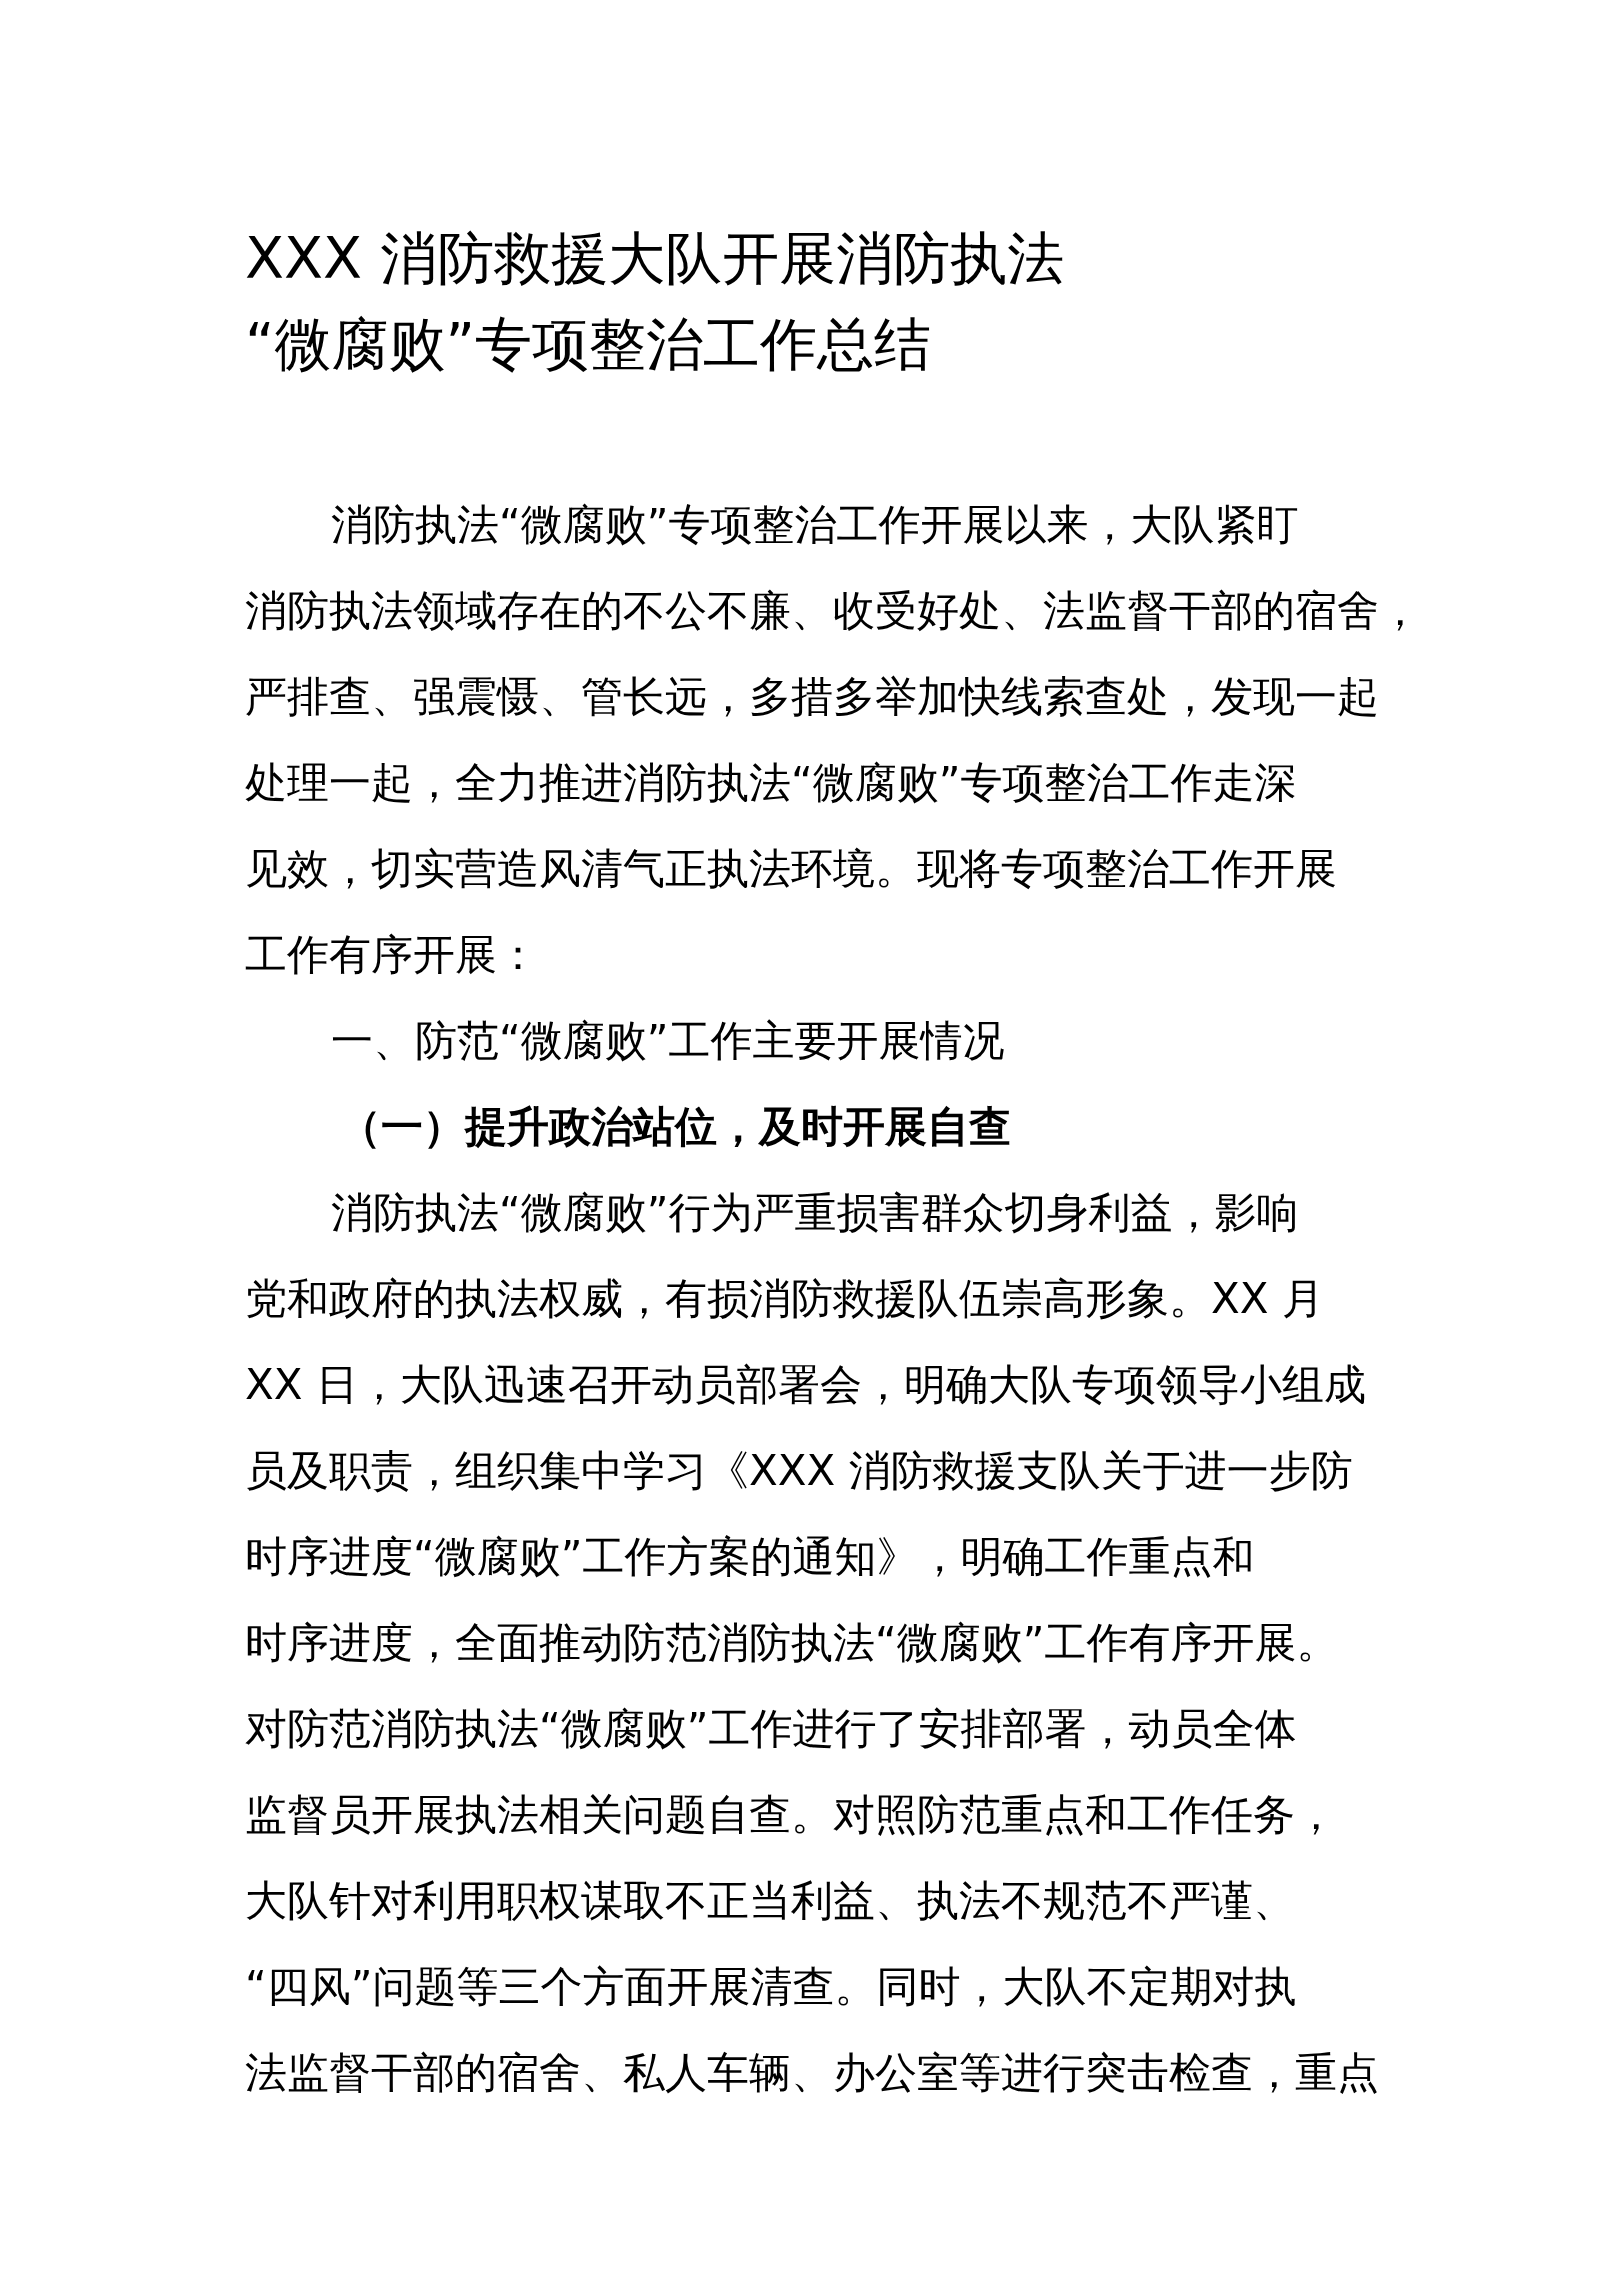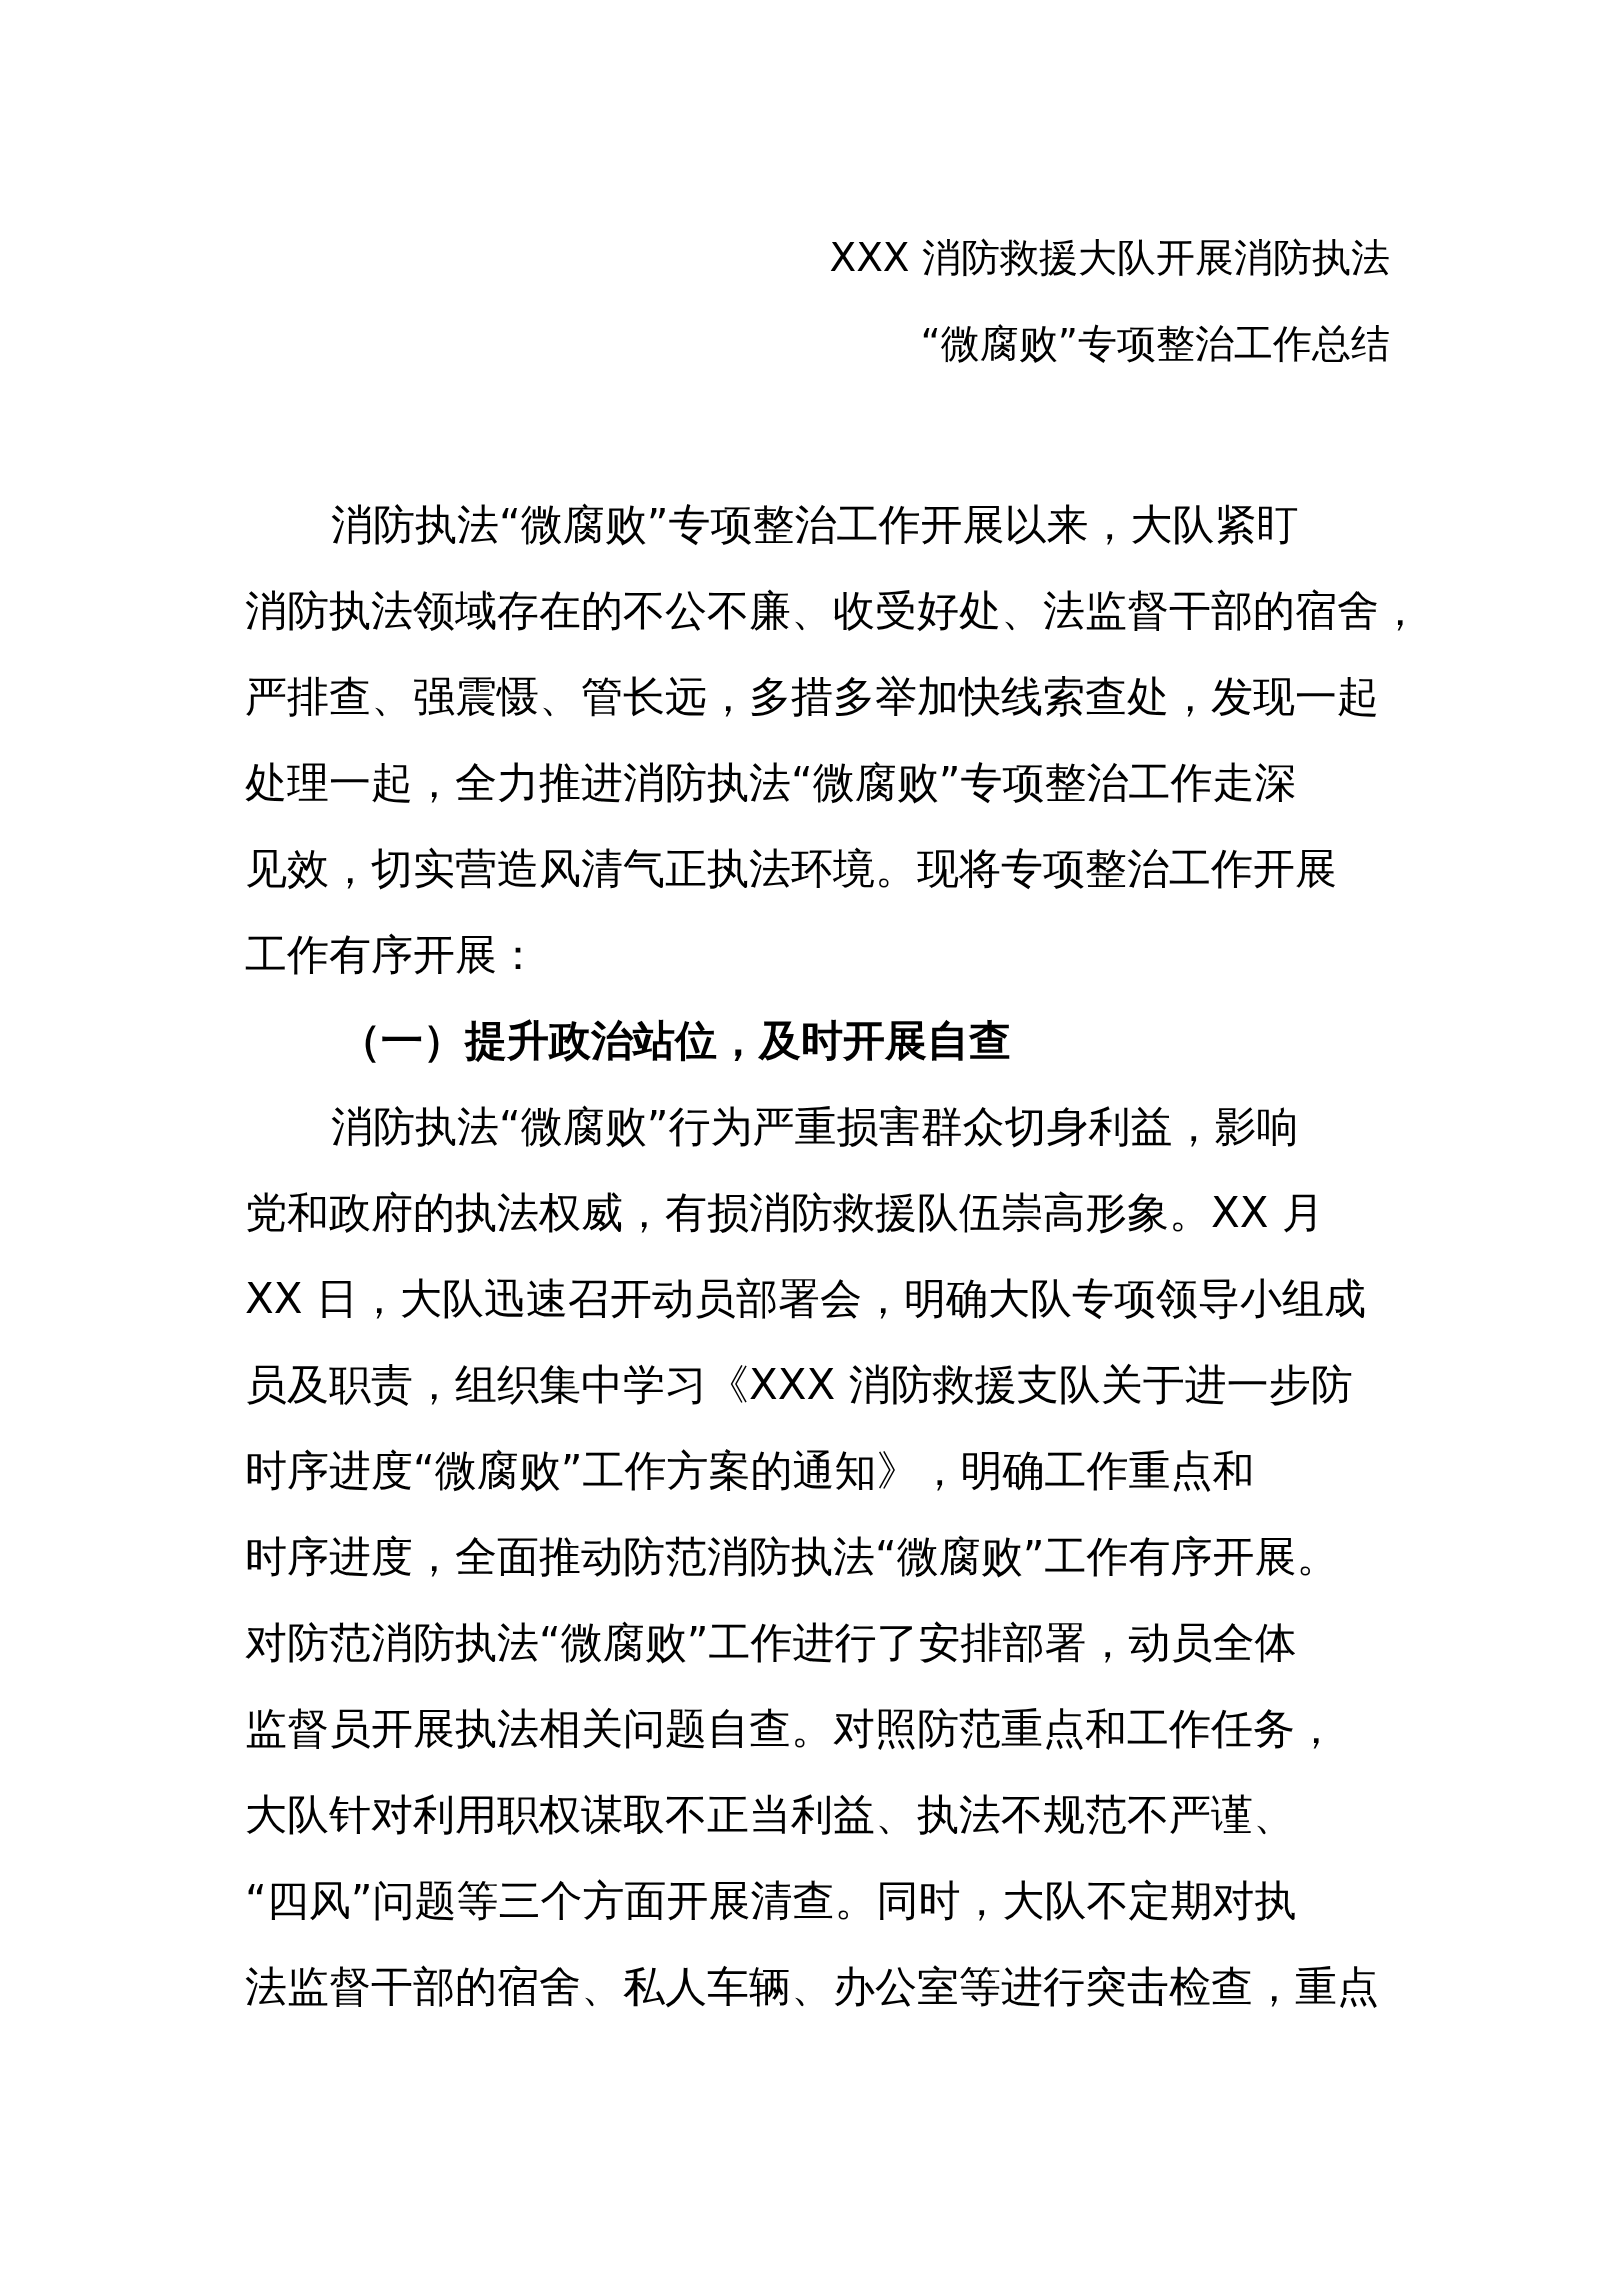--- a/index.html
+++ b/index.html
@@ -16,25 +16,25 @@
       font-family: "DejaVu Sans", "Liberation Sans", sans-serif;
     }
     .page {
       position: absolute;
       left: 245px;
       top: 0;
       width: 1133px;
     }
     .title {
       position: absolute;
-      left: 12px;
+      left: 0;
       top: 218px;
       width: 1133px;
-      text-align: right;
-      font-size: 39px;
+      text-align: left;
+      font-size: 57px;
       line-height: 80px;
       font-weight: normal;
       letter-spacing: 0px;
       margin: 0;
     }
     .title .line { display: block; white-space: nowrap; }
     .body {
       position: absolute;
       left: 0;
       top: 482px;
@@ -70,20 +70,21 @@
 
     <div>
       <span class="line indent">消防执法“微腐败”专项整治工作开展以来，大队紧盯</span>
       <span class="line">消防执法领域存在的不公不廉、收受好处、法监督干部的宿舍，</span>
       <span class="line">严排查、强震慑、管长远，多措多举加快线索查处，发现一起</span>
       <span class="line">处理一起，全力推进消防执法“微腐败”专项整治工作走深</span>
       <span class="line">见效，切实营造风清气正执法环境。现将专项整治工作开展</span>
       <span class="line">工作有序开展：</span>
     </div>
 
+    <span class="line heading-1">一、防范“微腐败”工作主要开展情况</span>
 
     <span class="line heading-2">（一）提升政治站位，及时开展自查</span>
 
     <div>
       <span class="line indent">消防执法“微腐败”行为严重损害群众切身利益，影响</span>
       <span class="line">党和政府的执法权威，有损消防救援队伍崇高形象。XX 月</span>
       <span class="line">XX 日，大队迅速召开动员部署会，明确大队专项领导小组成</span>
       <span class="line">员及职责，组织集中学习《XXX 消防救援支队关于进一步防</span>
       <span class="line">时序进度“微腐败”工作方案的通知》，明确工作重点和</span>
       <span class="line">时序进度，全面推动防范消防执法“微腐败”工作有序开展。</span>

